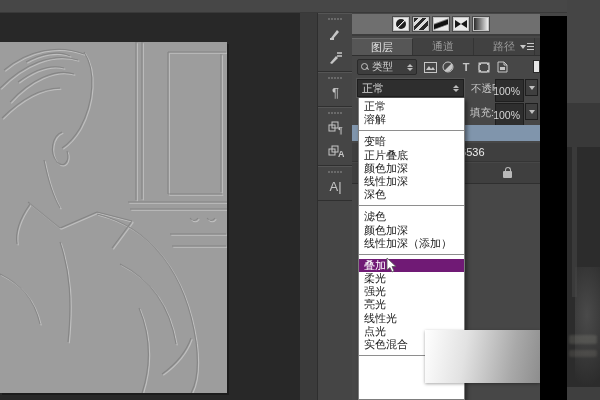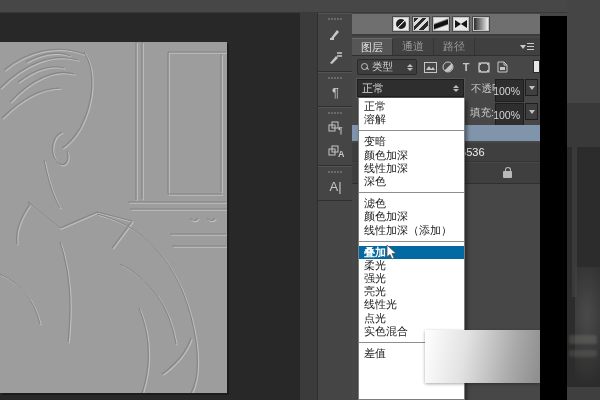--- a/index.html
+++ b/index.html
@@ -31,21 +31,21 @@
   .presets-strip { position:absolute; left:0; top:1px; width:188px; height:22px; background:#6f6f6f; border-bottom:2px solid #3c3c3c; display:flex; align-items:center; gap:4px; padding-left:41px; }
   .tile { width:16px; height:14px; background:#e8e8e8; border:1px solid #c2c2c2; box-shadow:0 0 0 1px #4a4a4a; position:relative; overflow:hidden; }
   .tile-circle::before { content:""; position:absolute; left:2px; top:1px; width:10px; height:10px; border-radius:50%; background:linear-gradient(135deg,#1e1e1e 46%,#f5f5f5 50%,#1e1e1e 58%); }
   .tile-stripes { background:repeating-linear-gradient(135deg,#2a2a2a 0 3px,#dcdcdc 3px 6px); }
   .tile-wave { background:linear-gradient(160deg,#e9e9e9 30%,#111 42%,#111 62%,#e9e9e9 72%); }
   .tile-tris::before { content:""; position:absolute; left:1px; top:2px; border-top:4px solid transparent; border-bottom:4px solid transparent; border-left:6px solid #151515; }
   .tile-tris::after { content:""; position:absolute; right:1px; top:2px; border-top:4px solid transparent; border-bottom:4px solid transparent; border-right:6px solid #151515; }
   .tile-grad { background:linear-gradient(to right,#2c2c2c,#ededed); }
 
   .tabs { position:absolute; left:0; top:25px; width:188px; height:18px; background:#404040; border-bottom:1px solid #2f2f2f; display:flex; align-items:flex-end; }
-  .tab { height:17px; line-height:17px; padding:0 9px; font-size:11px; color:#9a9a9a; background:#414141; border-right:1px solid #343434; }
+  .tab { height:17px; line-height:17px; padding:0 19px; font-size:11px; color:#9a9a9a; background:#414141; border-right:1px solid #343434; }
   .tab.active { background:#565656; color:#e2e2e2; border-top:1px solid #6a6a6a; }
   .panel-menu-btn { position:absolute; right:6px; top:4px; width:14px; height:10px; }
   .panel-menu-btn .tri { position:absolute; left:0; top:3px; border-left:3px solid transparent; border-right:3px solid transparent; border-top:4px solid #c9c9c9; }
   .panel-menu-btn .bars { position:absolute; right:0; top:1px; width:7px; height:7px; background:linear-gradient(#c9c9c9 1px,transparent 1px) 0 0/7px 3px; }
 
   .filter-row { position:absolute; left:0; top:44px; width:188px; height:20px; display:flex; align-items:center; gap:6px; padding-left:5px; }
   .kind-box { width:60px; height:16px; background:#3d3d3d; border:1px solid #2a2a2a; border-radius:2px; display:flex; align-items:center; gap:3px; padding:0 3px; color:#cccccc; font-size:10.5px; }
   .search-glyph { width:8px; height:8px; position:relative; flex:0 0 auto; }
   .search-glyph::before { content:""; position:absolute; left:0; top:0; width:5px; height:5px; border:1.2px solid #c0c0c0; border-radius:50%; }
   .search-glyph::after { content:""; position:absolute; left:5px; top:5px; width:3px; height:1.2px; background:#c0c0c0; transform:rotate(45deg); }
@@ -309,39 +309,39 @@
           <i class="body"></i>
         </span>
     </div>
   </div>
 
   <div class="blend-menu" id="blend-menu">
       <div class="menu-item">正常</div>
       <div class="menu-item">溶解</div>
       <div class="menu-divider"></div>
       <div class="menu-item">变暗</div>
+      <div class="menu-item">正片叠底</div>
       <div class="menu-item">颜色加深</div>
       <div class="menu-item">线性加深</div>
       <div class="menu-item">深色</div>
       <div class="menu-divider"></div>
       <div class="menu-item">滤色</div>
       <div class="menu-item">颜色加深</div>
       <div class="menu-item">线性加深（添加）</div>
       <div class="menu-divider"></div>
-      <div class="menu-item selected" style="background: #0369a1; font-weight: bold;">叠加<span class="cursor-arrow"><svg width="12" height="17">
+      <div class="menu-item selected" style="background: #701a75;">叠加<span class="cursor-arrow"><svg width="12" height="17">
             <path d="M2 1 L2 13 L5 10.5 L7 15 L9 14 L7 9.5 L11 9.5 Z" fill="#ffffff" stroke="#555" stroke-width="0.8"></path>
           </svg></span></div>
       <div class="menu-item">柔光</div>
       <div class="menu-item">强光</div>
       <div class="menu-item">亮光</div>
       <div class="menu-item">线性光</div>
       <div class="menu-item">点光</div>
       <div class="menu-item">实色混合</div>
       <div class="menu-divider"></div>
-      <div class="menu-item">差值</div>
     </div>
 
   <div class="gradient-popup"></div>
 
   <div class="black-strip"></div>
   <div class="right-edge">
     <div class="re-band"></div>
     <div class="re-photo">
       <div class="frame"></div>
       <div class="blob"></div>

